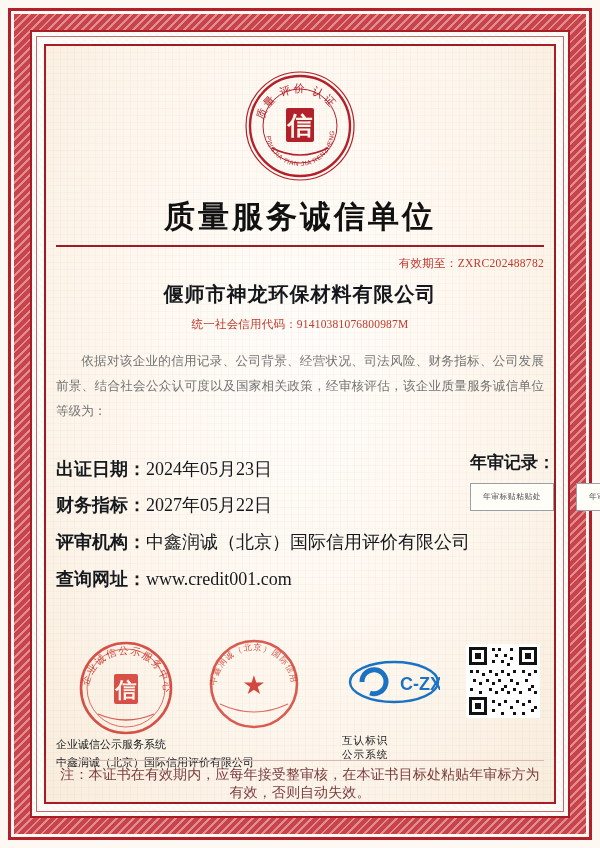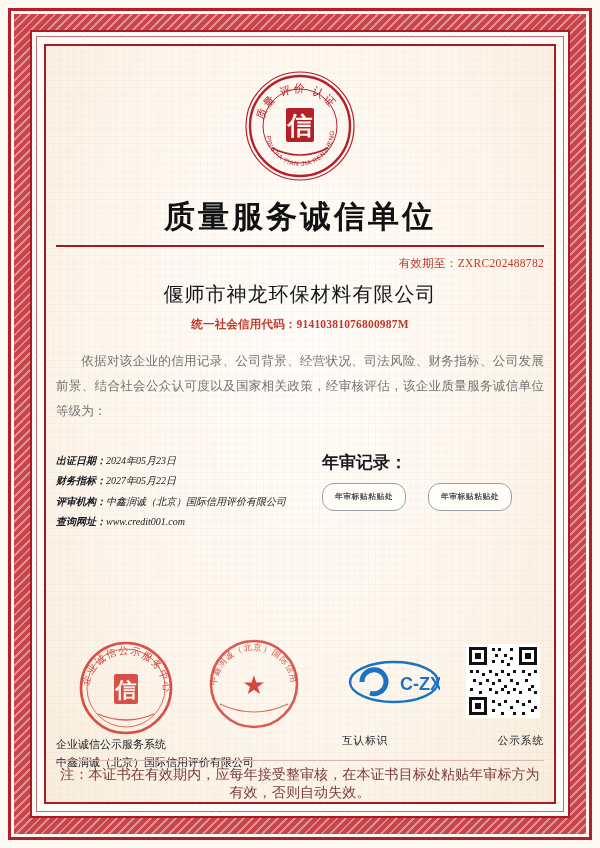--- a/index.html
+++ b/index.html
@@ -130,32 +130,31 @@
   .credit-no {
     align-self: flex-end;
     margin-top: 9px;
     font-size: 11.5px;
     color: #c0392b;
     letter-spacing: .3px;
   }
   .company {
     margin-top: 10px;
     font-size: 20px;
-    font-weight: normal;
+    font-weight: bold;
     color: #14181c;
     letter-spacing: 1px;
     text-align: right;
   }
   .usci {
     margin-top: 9px;
     font-size: 11.5px;
     color: #c0392b;
     text-align: center;
     letter-spacing: .2px;
-    font-weight: bold;
   }
   .body-text {
     margin-top: 17px;
     width: 100%;
     font-size: 12.6px;
     line-height: 2.0;
     color: #737373;
     text-align: justify;
     text-indent: 2em;
   }
@@ -170,36 +169,35 @@
   .grade .cn { font-size: 44px; }
 
   
   .details {
     margin-top: 26px;
     width: 100%;
     display: flex;
     justify-content: space-between;
     align-items: flex-start;
   }
-  .details-left { font-size: 10px; color: #15191d; line-height: 2.05; font-style: italic; }
+  .details-left { font-size: 18px; color: #15191d; line-height: 2.05; }
   .details-left .row { white-space: nowrap; }
   .details-left .lbl { font-weight: bold; }
   .details-right { width: 222px; }
   .annual-title { font-size: 17px; font-weight: bold; color: #15191d; }
   .sticker-row { margin-top: 9px; display: flex; gap: 22px; }
   .sticker {
     width: 82px; height: 26px;
     border: 1px solid #9aa0a6;
-    border-radius: 12px;
+    border-radius: 0;
     font-size: 7.8px;
     color: #4a4f54;
     display: flex; align-items: center; justify-content: center;
     letter-spacing: .5px;
     background: #fffdf8;
-    font-weight: bold;
   }
 
   
   .footer {
     margin-top: auto;
     width: 100%;
     position: relative;
     height: 160px;
   }
   .seal-left {
@@ -233,20 +231,21 @@
   }
   .mark-labels {
     position: absolute;
     left: 286px; top: 98px;
     right: 0;
     display: flex;
     justify-content: space-between;
     font-size: 10.6px;
     color: #15191d;
     letter-spacing: 1px;
+    flex-direction: column;
   }
   .note {
     position: absolute;
     left: 0; right: 0; top: 130px;
     text-align: center;
     font-size: 14px;
     color: #7a3b3b;
     letter-spacing: .1px;
   }
   .note-rule {

